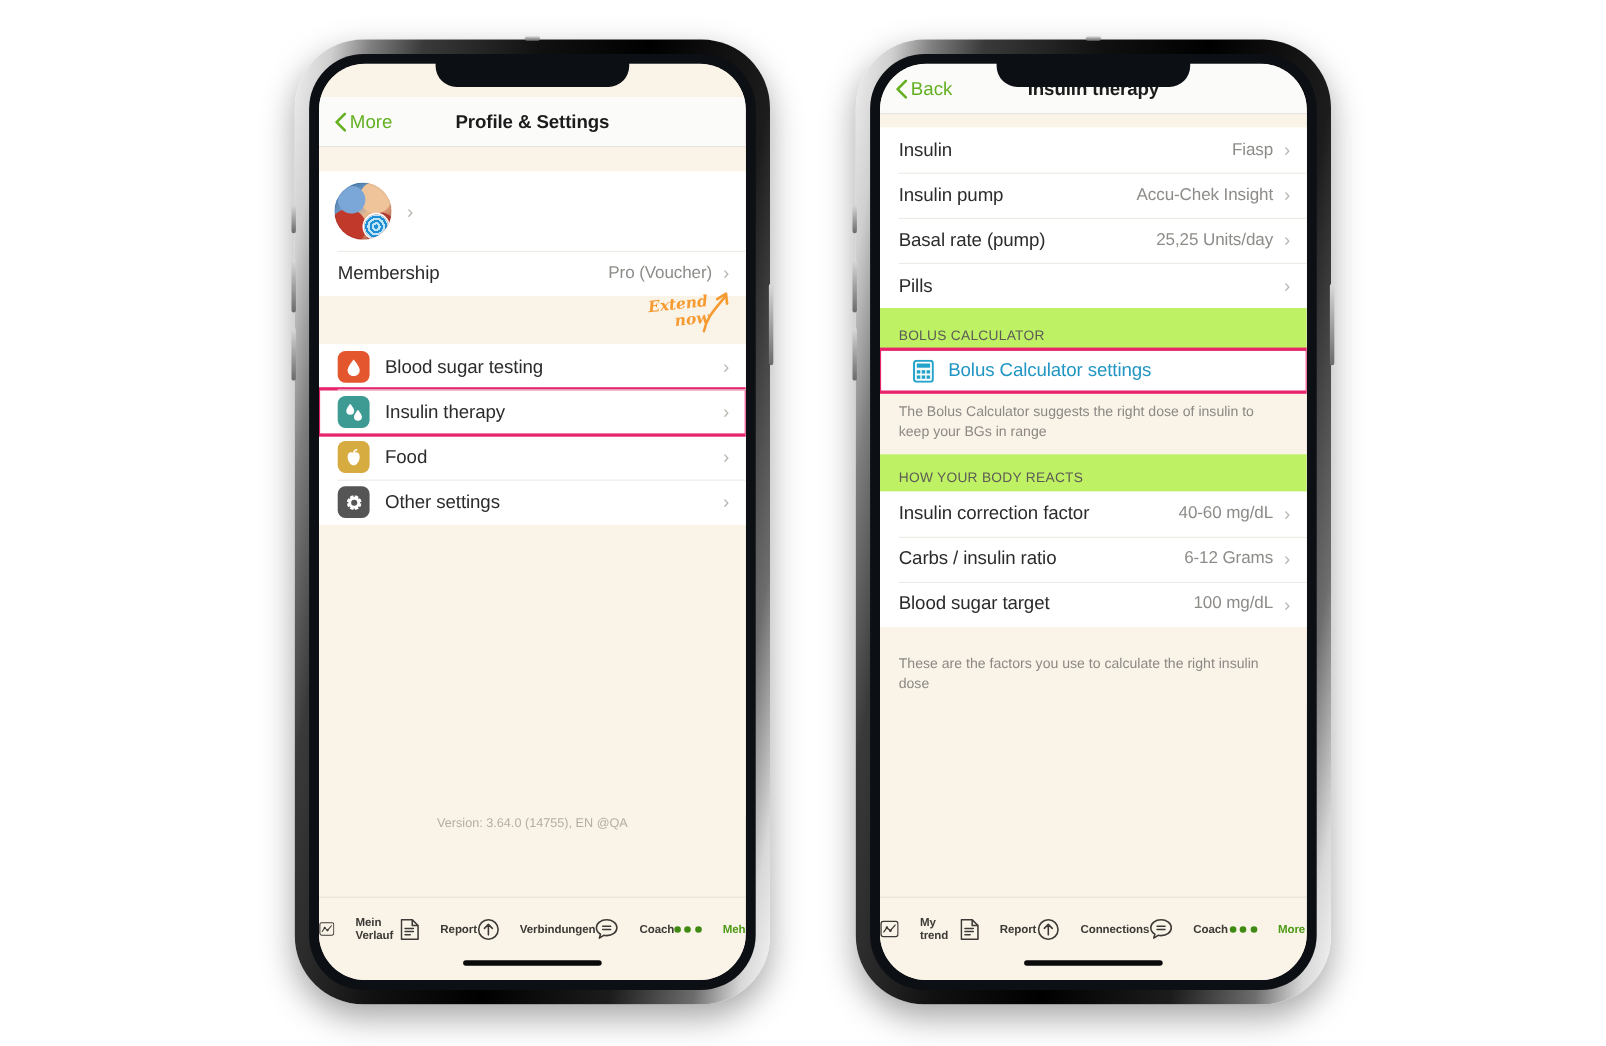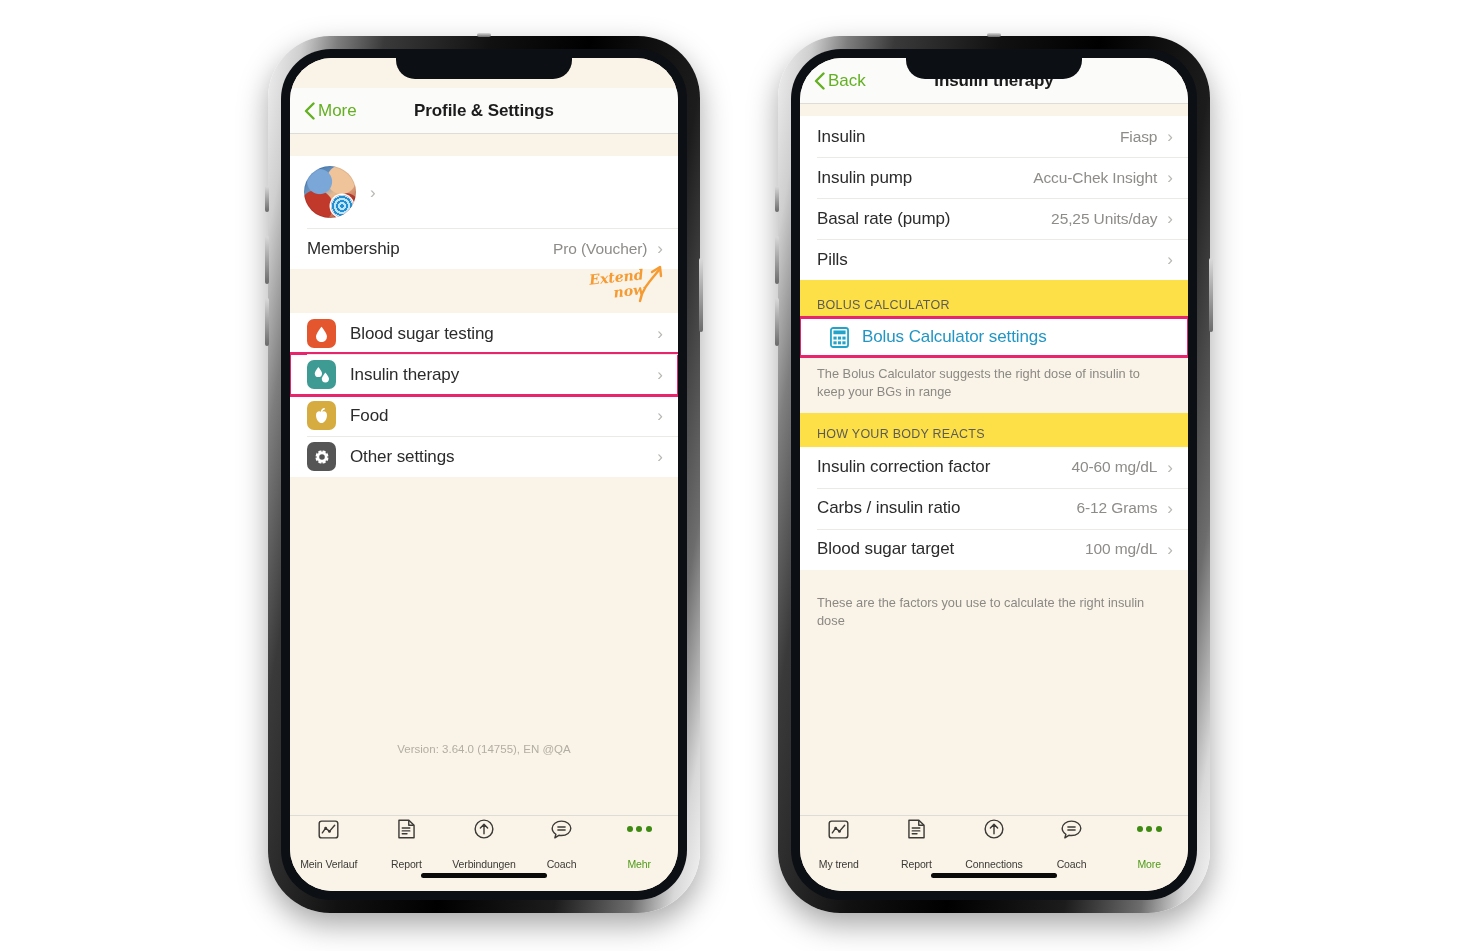--- a/index.html
+++ b/index.html
@@ -163,21 +163,21 @@
 
   
   .tile {
     width: 29px; height: 29px; border-radius: 7px;
     flex: 0 0 29px; margin-right: 14px;
     display: flex; align-items: center; justify-content: center;
   }
 
   
   .sec-head {
-    background: #fde047;
+    background: #bef264;
     padding: 18px 17px 6px;
     font-size: 12.5px; color: #5d5b56;
     letter-spacing: .25px;
   }
   .sec-foot {
     background: #faf3e8;
     padding: 9px 17px 12px;
     font-size: 12.8px; color: #8b8984; line-height: 1.4;
   }
 
@@ -208,23 +208,24 @@
   }
 
   
   .tabbar {
     flex: 0 0 58px; height: 58px;
     background: #faf3e8;
     border-top: 1px solid #dedcd6;
     display: flex; align-items: center;
   }
   .tab {
-    flex: 1 1 0; display: flex; flex-direction: column;
+    flex: 1 1 0; display: flex; flex-direction: row;
     align-items: center; justify-content: center; gap: 19px;
     cursor: pointer;
+    font-weight: bold;
   }
   .tab .tlabel { font-size: 10.5px; color: #3c3a36; letter-spacing:-.1px; }
   .tab.active .tlabel { color: #4e9b17; }
   .dots { display: flex; gap: 3.5px; height: 19px; align-items: center; }
   .dots i { width: 6px; height: 6px; border-radius: 50%; background: #3f8a12; display:block; }
 
   .home-ind {
     height: 18px; background: #faf3e8;
     display: flex; align-items: flex-start; justify-content: center;
     flex: 0 0 18px;

